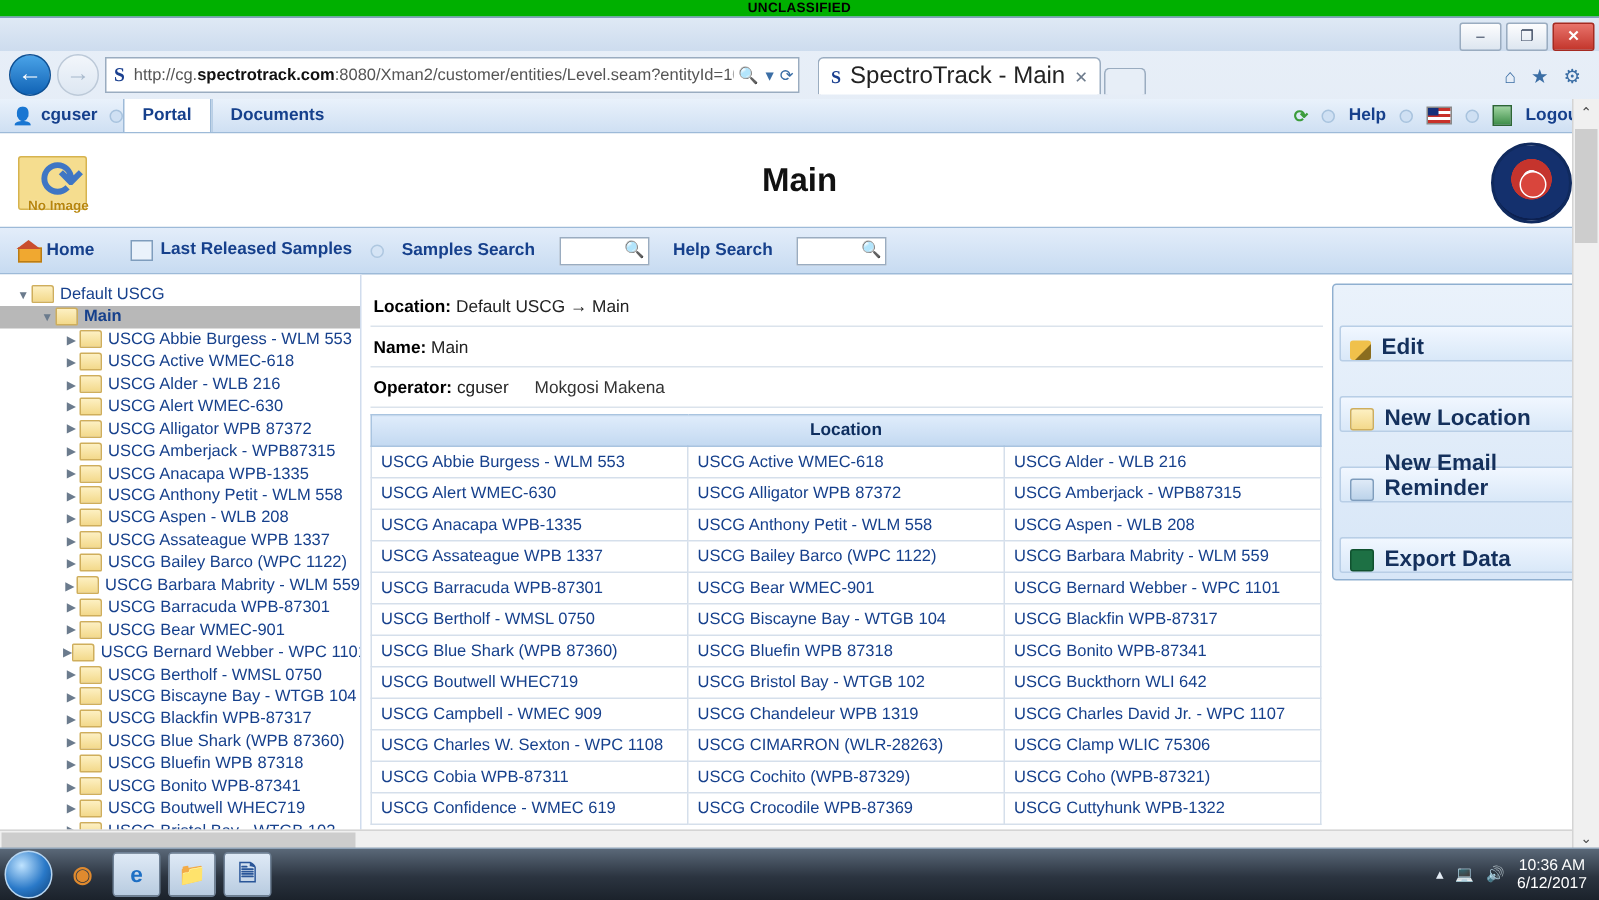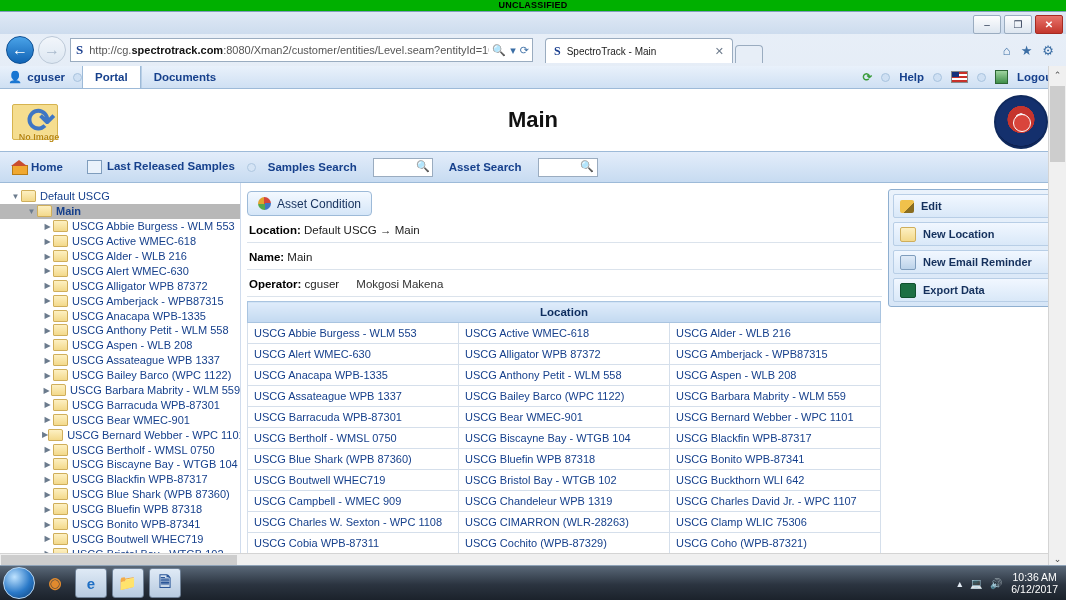--- a/index.html
+++ b/index.html
@@ -56,21 +56,21 @@
     flex:1;white-space:nowrap;overflow:hidden;color:#555;font-size:11px;
   }
   .addr-url b{color:#111;font-weight:bold;}
   .addr-icons{display:flex;align-items:center;gap:3px;color:#3b6ea5;font-size:11px;}
   .tabstrip{display:flex;align-items:flex-end;height:26px;margin-left:8px;}
   .tab{
     height:24px;min-width:170px;background:#fff;border:1px solid #9aacc0;border-bottom:none;
     border-radius:4px 4px 0 0;display:flex;align-items:center;gap:6px;padding:0 8px;
   }
   .tab-fav{color:#1a3f8f;font-weight:bold;font-family:"Liberation Serif",serif;font-size:12px;}
-  .tab-title{flex:1;font-size:10px;color:#222;white-space:nowrap;}
+  .tab-title{flex:1;font-size:16px;color:#222;white-space:nowrap;}
   .tab-close{color:#7a8persist;}
   .tab-close{color:#6d7b8c;font-size:11px;}
   .tab-new{
     width:26px;height:17px;border:1px solid #9aacc0;border-bottom:none;background:#e7eef7;
     border-radius:4px 4px 0 0;margin-left:2px;
   }
   .chrome-right{margin-left:auto;display:flex;gap:10px;align-items:center;padding-right:6px;color:#3b6ea5;font-size:13px;}
 
   
   .viewport{
@@ -182,23 +182,23 @@
     border:1px solid #d5dfeb;height:20px;padding:0 6px;font-size:11px;color:#16408c;
     white-space:nowrap;overflow:hidden;
   }
 
   
   .actions{
     width:160px;margin:6px 8px 0 6px;background:linear-gradient(#eaf2fb,#d7e6f7);
     border:1px solid #8fafd0;border-radius:3px;padding:4px;height:fit-content;
   }
   .act{
-    display:flex;align-items:center;gap:7px;height:22px;padding:0 6px;margin-bottom:4px;
+    display:flex;align-items:flex-end;gap:7px;height:22px;padding:0 6px;margin-bottom:4px;
     background:linear-gradient(#f1f7ff,#d9e8f8);border:1px solid #b8cee6;border-radius:2px;
-    font-size:11px;color:#14305c;font-weight:bold;
+    font-size:15px;color:#14305c;font-weight:bold;margin-top:23px;
   }
   .act:last-child{margin-bottom:0;}
   .ai{width:14px;height:13px;flex:0 0 14px;border-radius:2px;}
   .ai.pencil{background:linear-gradient(135deg,#f0c14b 60%,#8a6d1f 61%);transform:rotate(0deg);}
   .ai.loc{background:linear-gradient(#fdf0c2,#f3d98b);border:1px solid #cfae5b;}
   .ai.asset{background:linear-gradient(#e4ecf6,#b9cbe0);border:1px solid #8aa3bd;border-radius:50%;}
   .ai.mail{background:linear-gradient(#dfeaf7,#bcd3ea);border:1px solid #7f9dbd;}
   .ai.note{background:linear-gradient(#fdf0c2,#f0cf72);border:1px solid #cfae5b;}
   .ai.xls{background:#1d7044;border:1px solid #10512f;}
 
@@ -321,21 +321,21 @@
         </div>
         <div class="tb-item">
           <span class="page-ico"></span>
           <span>Last Released Samples</span>
         </div>
         <span class="tb-sep"></span>
         <div class="tb-item">Samples Search</div>
         <div class="srch-box">
           <span class="srch-ico">🔍</span>
         </div>
-        <div class="tb-item">Asset Search</div>
+        <div class="tb-item">Help Search</div>
         <div class="srch-box wide">
           <span class="srch-ico">🔍</span>
         </div>
       </div>
 
       <div class="content">
 
         <div class="sidebar">
           <div class="tnode lvl0">
             <span class="twist">▼</span>
@@ -460,24 +460,20 @@
               </div>
               <div class="tnode lvl2">
                 <span class="twist">▶</span>
                 <span class="folder"></span>
                 <span class="tlabel">USCG Bristol Bay - WTGB 102</span>
               </div>
             </div>
         </div>
 
         <div class="main">
-          <div class="condbtn">
-            <span class="cond-ico"></span>
-            <span>Asset Condition</span>
-          </div>
 
           <div class="fieldrow">
             <b>Location:</b>
             <span>Default USCG → Main</span>
           </div>
           <div class="fieldrow">
             <b>Name:</b>
             <span>Main</span>
           </div>
           <div class="fieldrow">

